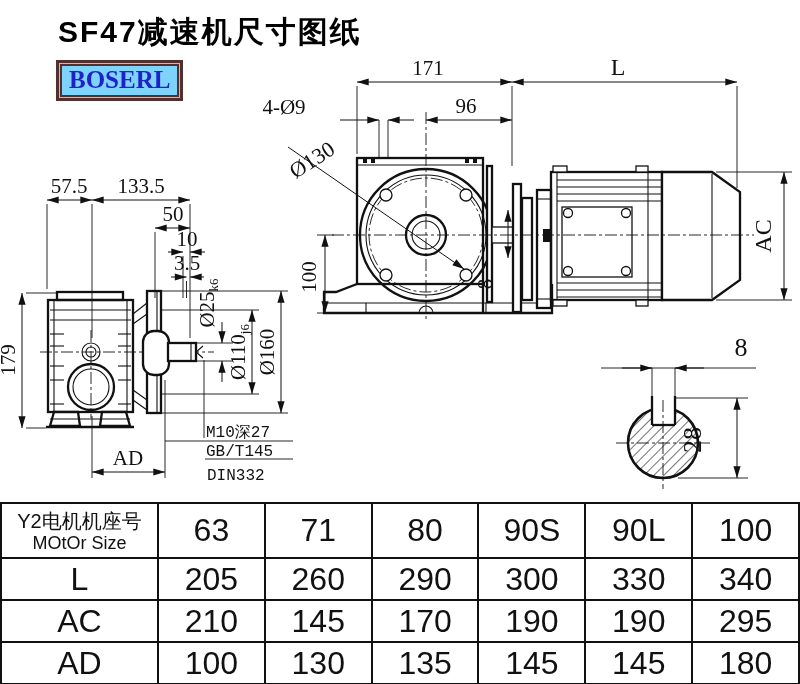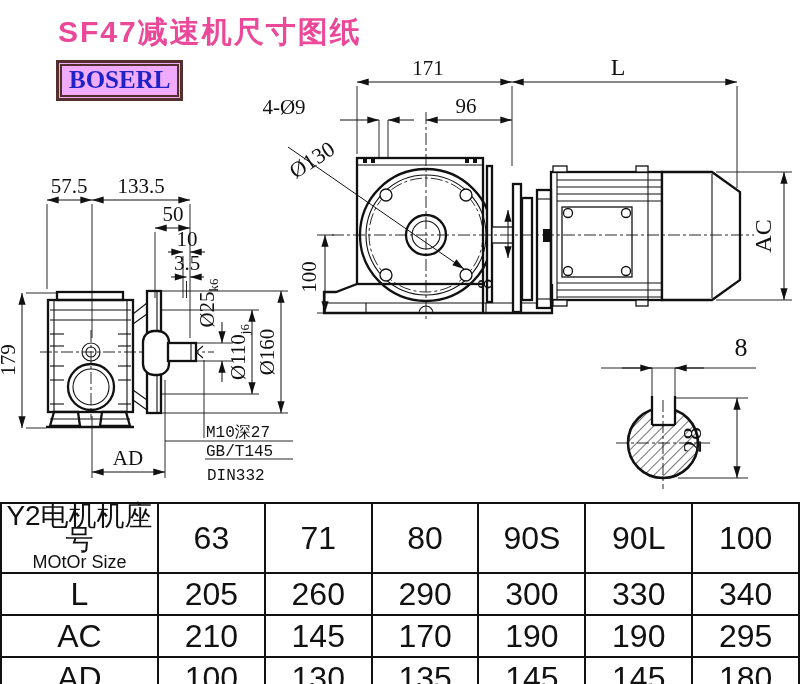--- a/index.html
+++ b/index.html
@@ -1,40 +1,40 @@
 <!DOCTYPE html>
 <html><head>
 <meta charset="utf-8">
 <style>
   html,body{margin:0;padding:0;background:#fff;}
   .stage{position:relative;width:800px;height:684px;background:#fff;overflow:hidden;
          font-family:"Liberation Sans",sans-serif;}
-  .title{position:absolute;left:58px;top:12px;font-size:30px;font-weight:bold;color:#ec4899;
+  .title{position:absolute;left:58px;top:12px;font-size:30px;font-weight:bold;color:#000000;
          letter-spacing:2px;white-space:nowrap;}
-  .brand{position:absolute;left:56px;top:60px;border:3px solid #53302e;background:#f0abfc;padding:1px;}
+  .brand{position:absolute;left:56px;top:60px;border:3px solid #53302e;background:#7dd3fc;padding:1px;}
   .brand-inner{border:2px solid #53302e;padding:0 7px 1px 7px;
          font-family:"Liberation Serif",serif;font-size:25px;font-weight:bold;color:#2121c8;}
   svg.draw{position:absolute;left:0;top:0;}
   .ln{stroke:#111;fill:none;stroke-width:1.1;}
   .ln2{stroke:#111;fill:none;stroke-width:2.3;}
   .lnf{stroke:#111;fill:#fff;stroke-width:2.3;}
   .lnf1{stroke:#111;fill:#fff;stroke-width:1.3;}
   .cl{stroke:#111;fill:none;stroke-width:0.9;stroke-dasharray:12 3 3 3;}
   .dl{stroke:#111;fill:none;stroke-width:1;}
   .xln{stroke:#111;fill:none;stroke-width:0.9;}
   text{fill:#111;}
   .dim{font-family:"Liberation Serif",serif;font-size:21px;text-anchor:middle;}
   .dimL{font-family:"Liberation Serif",serif;font-size:24px;text-anchor:middle;}
   .note{font-family:"Liberation Mono",monospace;font-size:16px;text-anchor:start;}
   .dimtable{position:absolute;left:0;top:502px;width:800px;height:182px;
          border-collapse:collapse;table-layout:fixed;background:#fff;}
   .dimtable td{border:2px solid #111;text-align:center;vertical-align:middle;padding:0;color:#111;}
   .dimtable tr.rhead{height:55px;}
   .dimtable tr.rdata{height:42px;}
-  .hcn{font-size:28px;line-height:24px;}
+  .hcn{font-size:20px;line-height:24px;}
   .hen{font-family:Liberation Sans, sans-serif;font-size:18px;line-height:20px;}
   .num{font-size:32px;}
 </style>
 </head>
 <body>
 
 <div class="stage">
 
   <div class="title">SF47减速机尺寸图纸</div>
   <div class="brand">

